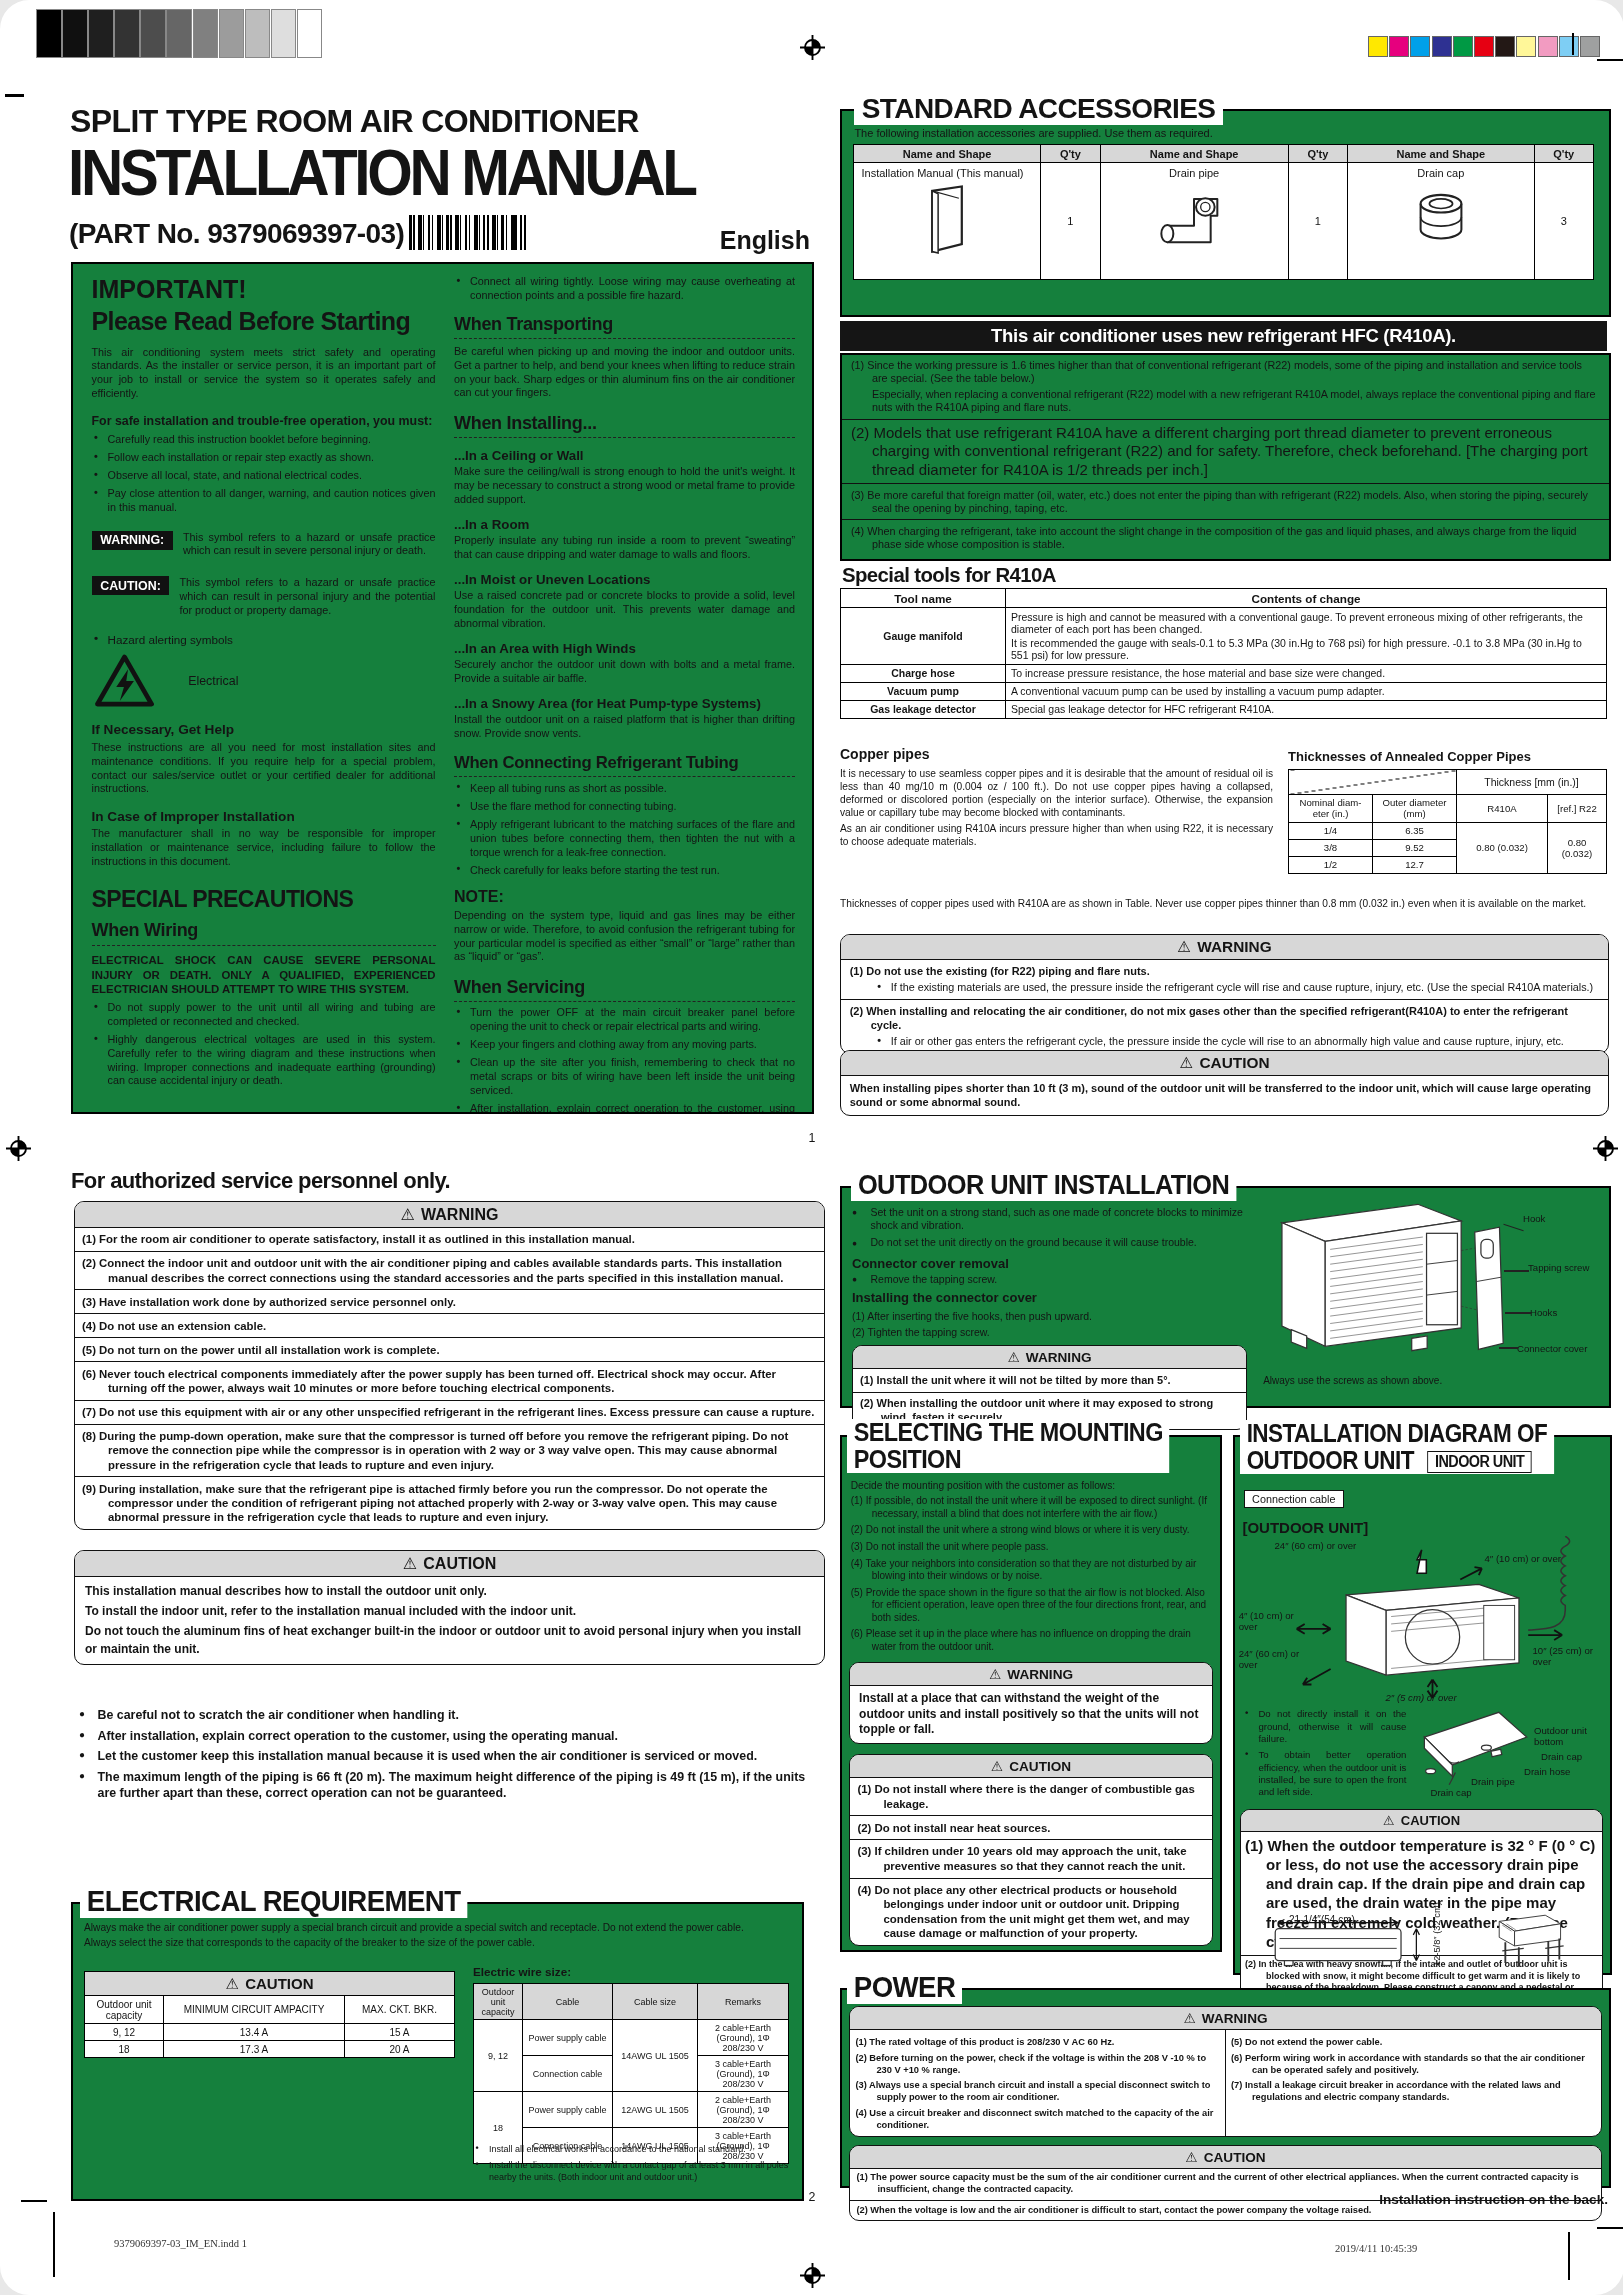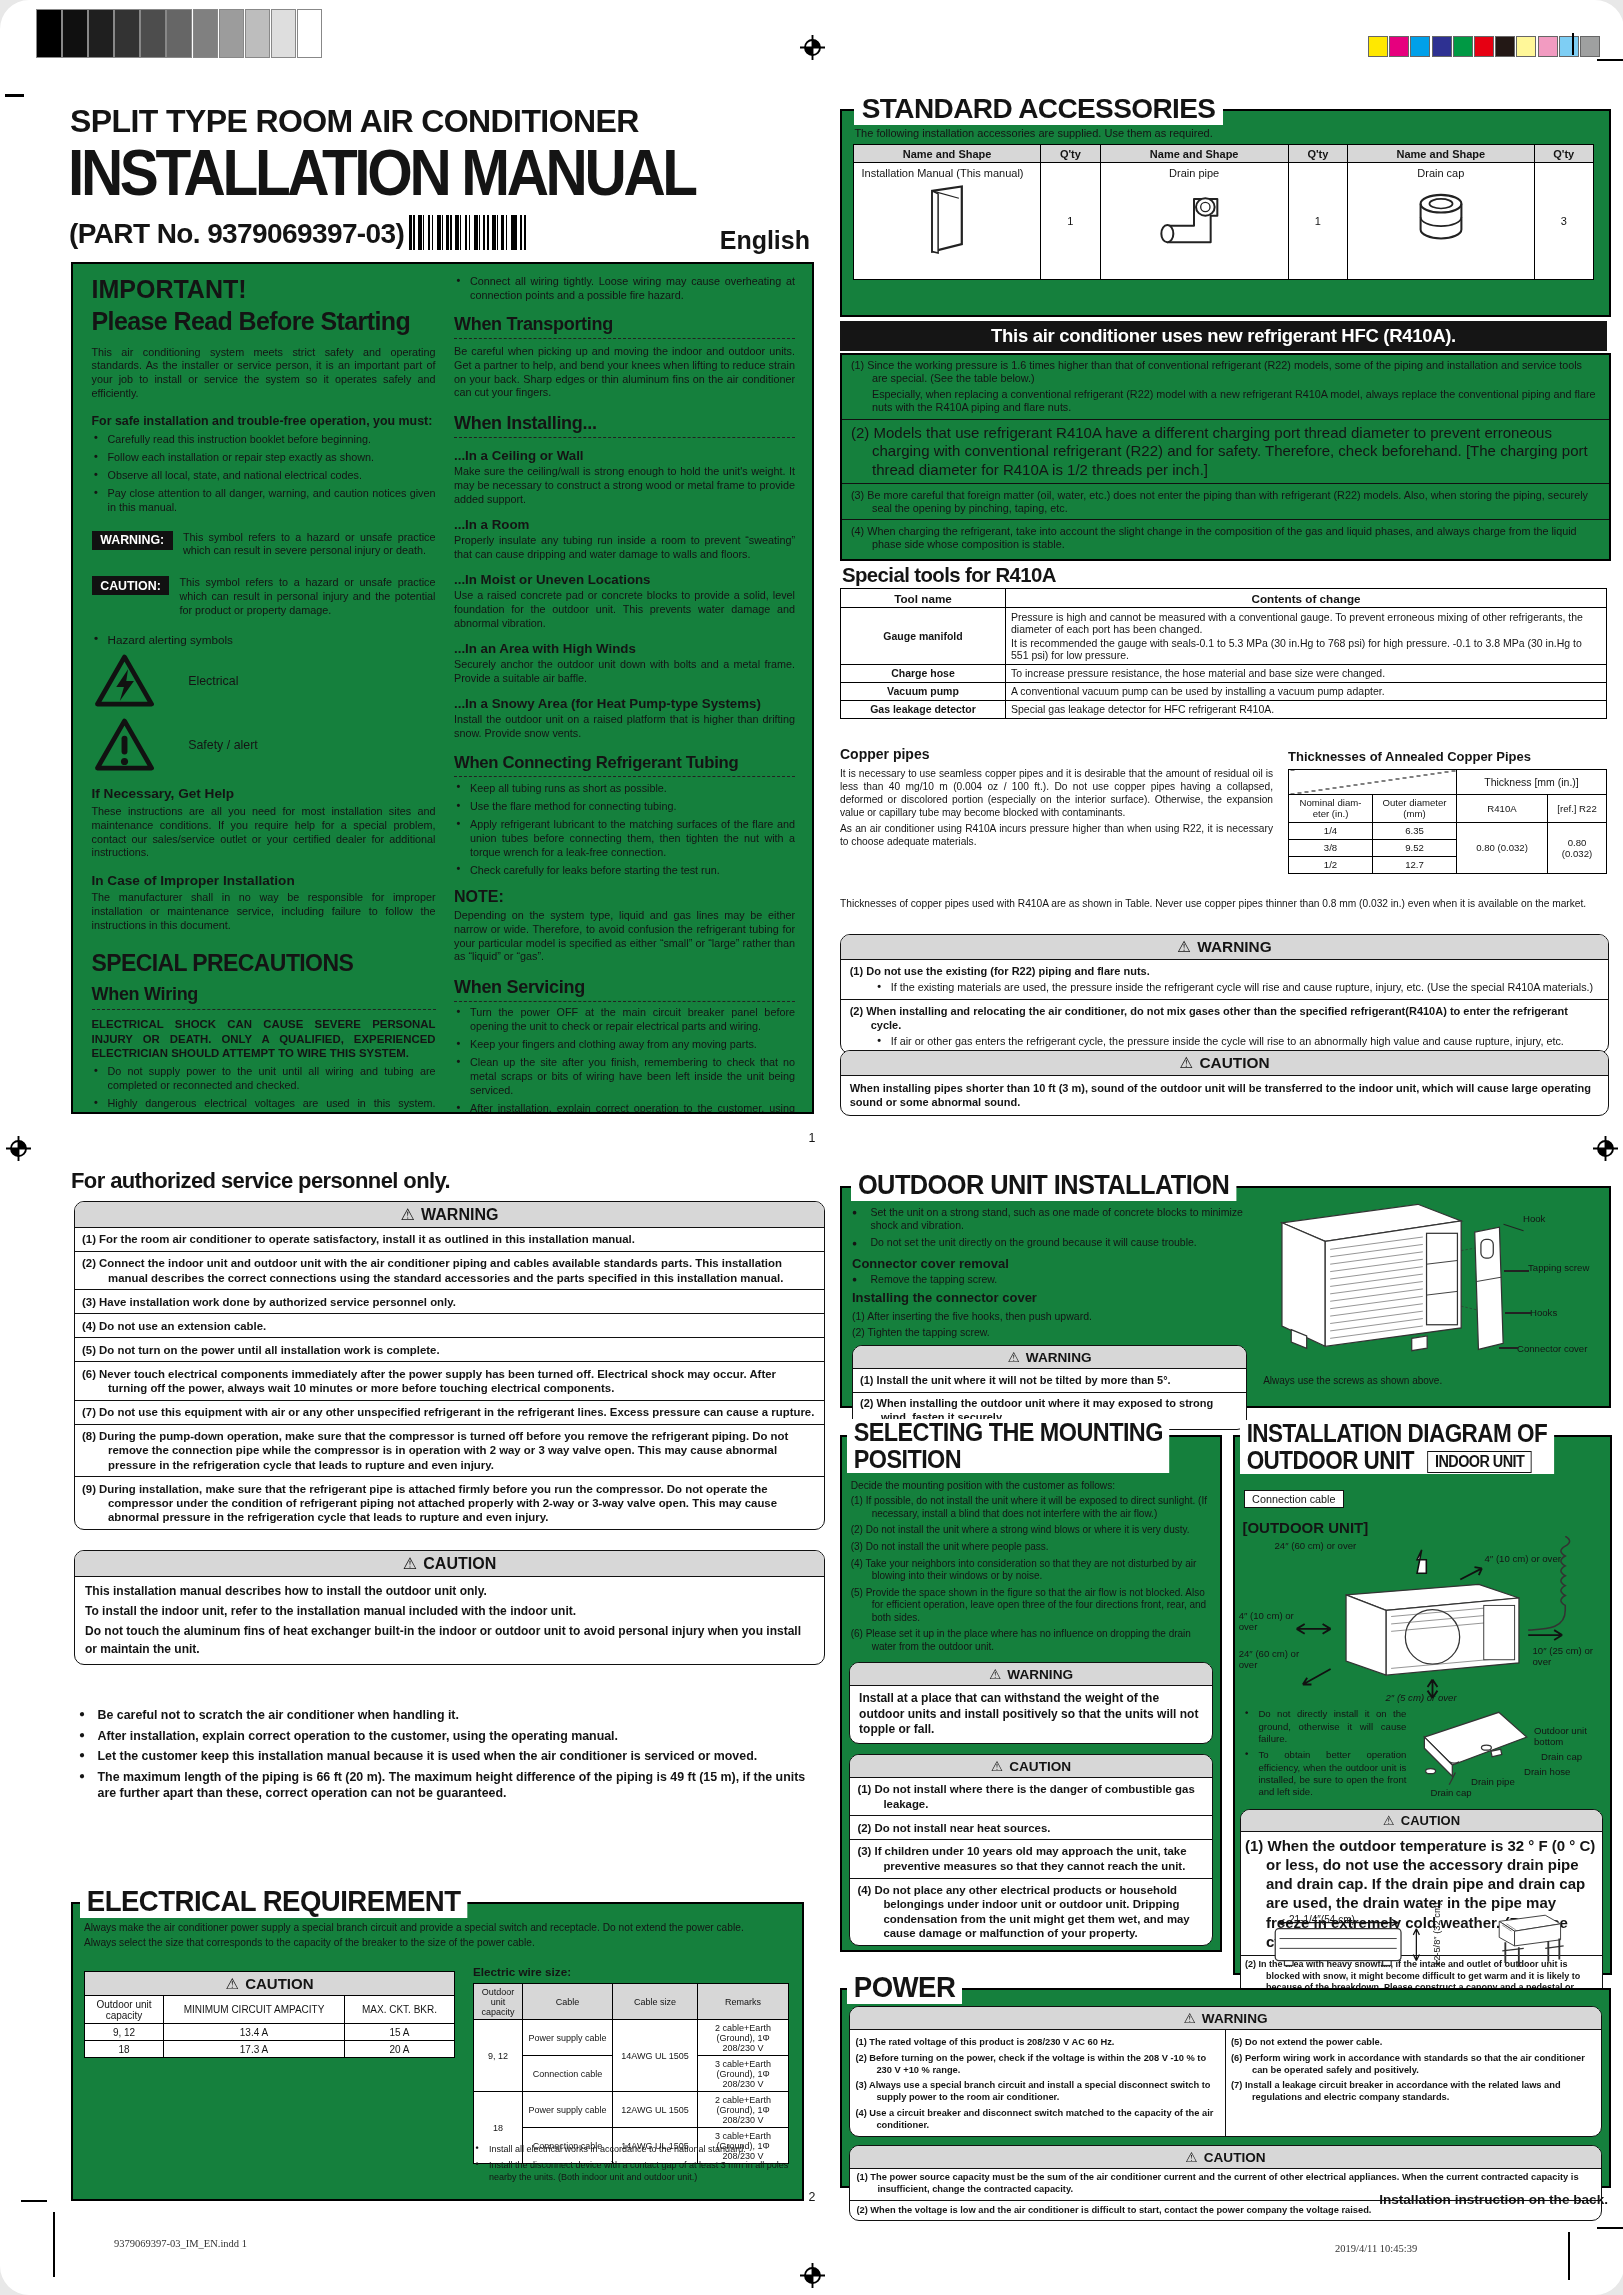--- a/index.html
+++ b/index.html
@@ -142,28 +142,20 @@
         <span class="p" style="flex:1;">This symbol refers to a hazard or unsafe practice which can result in personal injury and the potential for product or property damage.</span>
       </div>
       <div class="dot" style="font-size:11.7px;margin-top:15px;">Hazard alerting symbols</div>
       <div style="display:flex;align-items:center;gap:34px;margin-top:8.7px;padding-left:3.7px;">
         <svg width="59" height="53" viewBox="0 0 100 90">
             <polygon points="50,5 96,85 4,85" fill="none" stroke="#111" stroke-width="8" stroke-linejoin="round"></polygon>
             <path d="M56 26 L36 56 L49 56 L42 80 L66 46 L53 46 Z" fill="#111"></path>
           </svg>
         <span style="font-size:12.4px;">Electrical</span>
       </div>
-      <div style="display:flex;align-items:center;gap:34px;margin-top:11px;padding-left:3.7px;">
-        <svg width="59" height="53" viewBox="0 0 100 90">
-            <polygon points="50,5 96,85 4,85" fill="none" stroke="#111" stroke-width="8" stroke-linejoin="round"></polygon>
-            <rect x="45" y="30" width="10" height="32" rx="5" fill="#111"></rect>
-            <circle cx="50" cy="74" r="6" fill="#111"></circle>
-          </svg>
-        <span style="font-size:12.4px;">Safety / alert</span>
-      </div>
       <div class="b" style="font-size:13.6px;margin-top:15px;">If Necessary, Get Help</div>
       <div class="p" style="margin-top:3.7px;">These instructions are all you need for most installation sites and maintenance conditions. If you require help for a special problem, contact our sales/service outlet or your certified dealer for additional instructions.</div>
       <div class="b" style="font-size:13.6px;margin-top:12.4px;">In Case of Improper Installation</div>
       <div class="p" style="margin-top:3.7px;">The manufacturer shall in no way be responsible for improper installation or maintenance service, including failure to follow the instructions in this document.</div>
       <div class="b" style="font-size:23px;margin-top:17.3px;letter-spacing:-0.6px;">SPECIAL PRECAUTIONS</div>
       <div class="dh" style="margin-top:7.4px;">When Wiring</div>
       <div class="b p" style="font-size:11.4px;margin-top:7.4px;">ELECTRICAL SHOCK CAN CAUSE SEVERE PERSONAL INJURY OR DEATH. ONLY A QUALIFIED, EXPERIENCED ELECTRICIAN SHOULD ATTEMPT TO WIRE THIS SYSTEM.</div>
       <div class="p" style="margin-top:2.5px;">
           <div class="li dot">Do not supply power to the unit until all wiring and tubing are completed or reconnected and checked.</div>
           <div class="li dot">Highly dangerous electrical voltages are used in this system. Carefully refer to the wiring diagram and these instructions when wiring. Improper connections and inadequate earthing (grounding) can cause accidental injury or death.</div>

